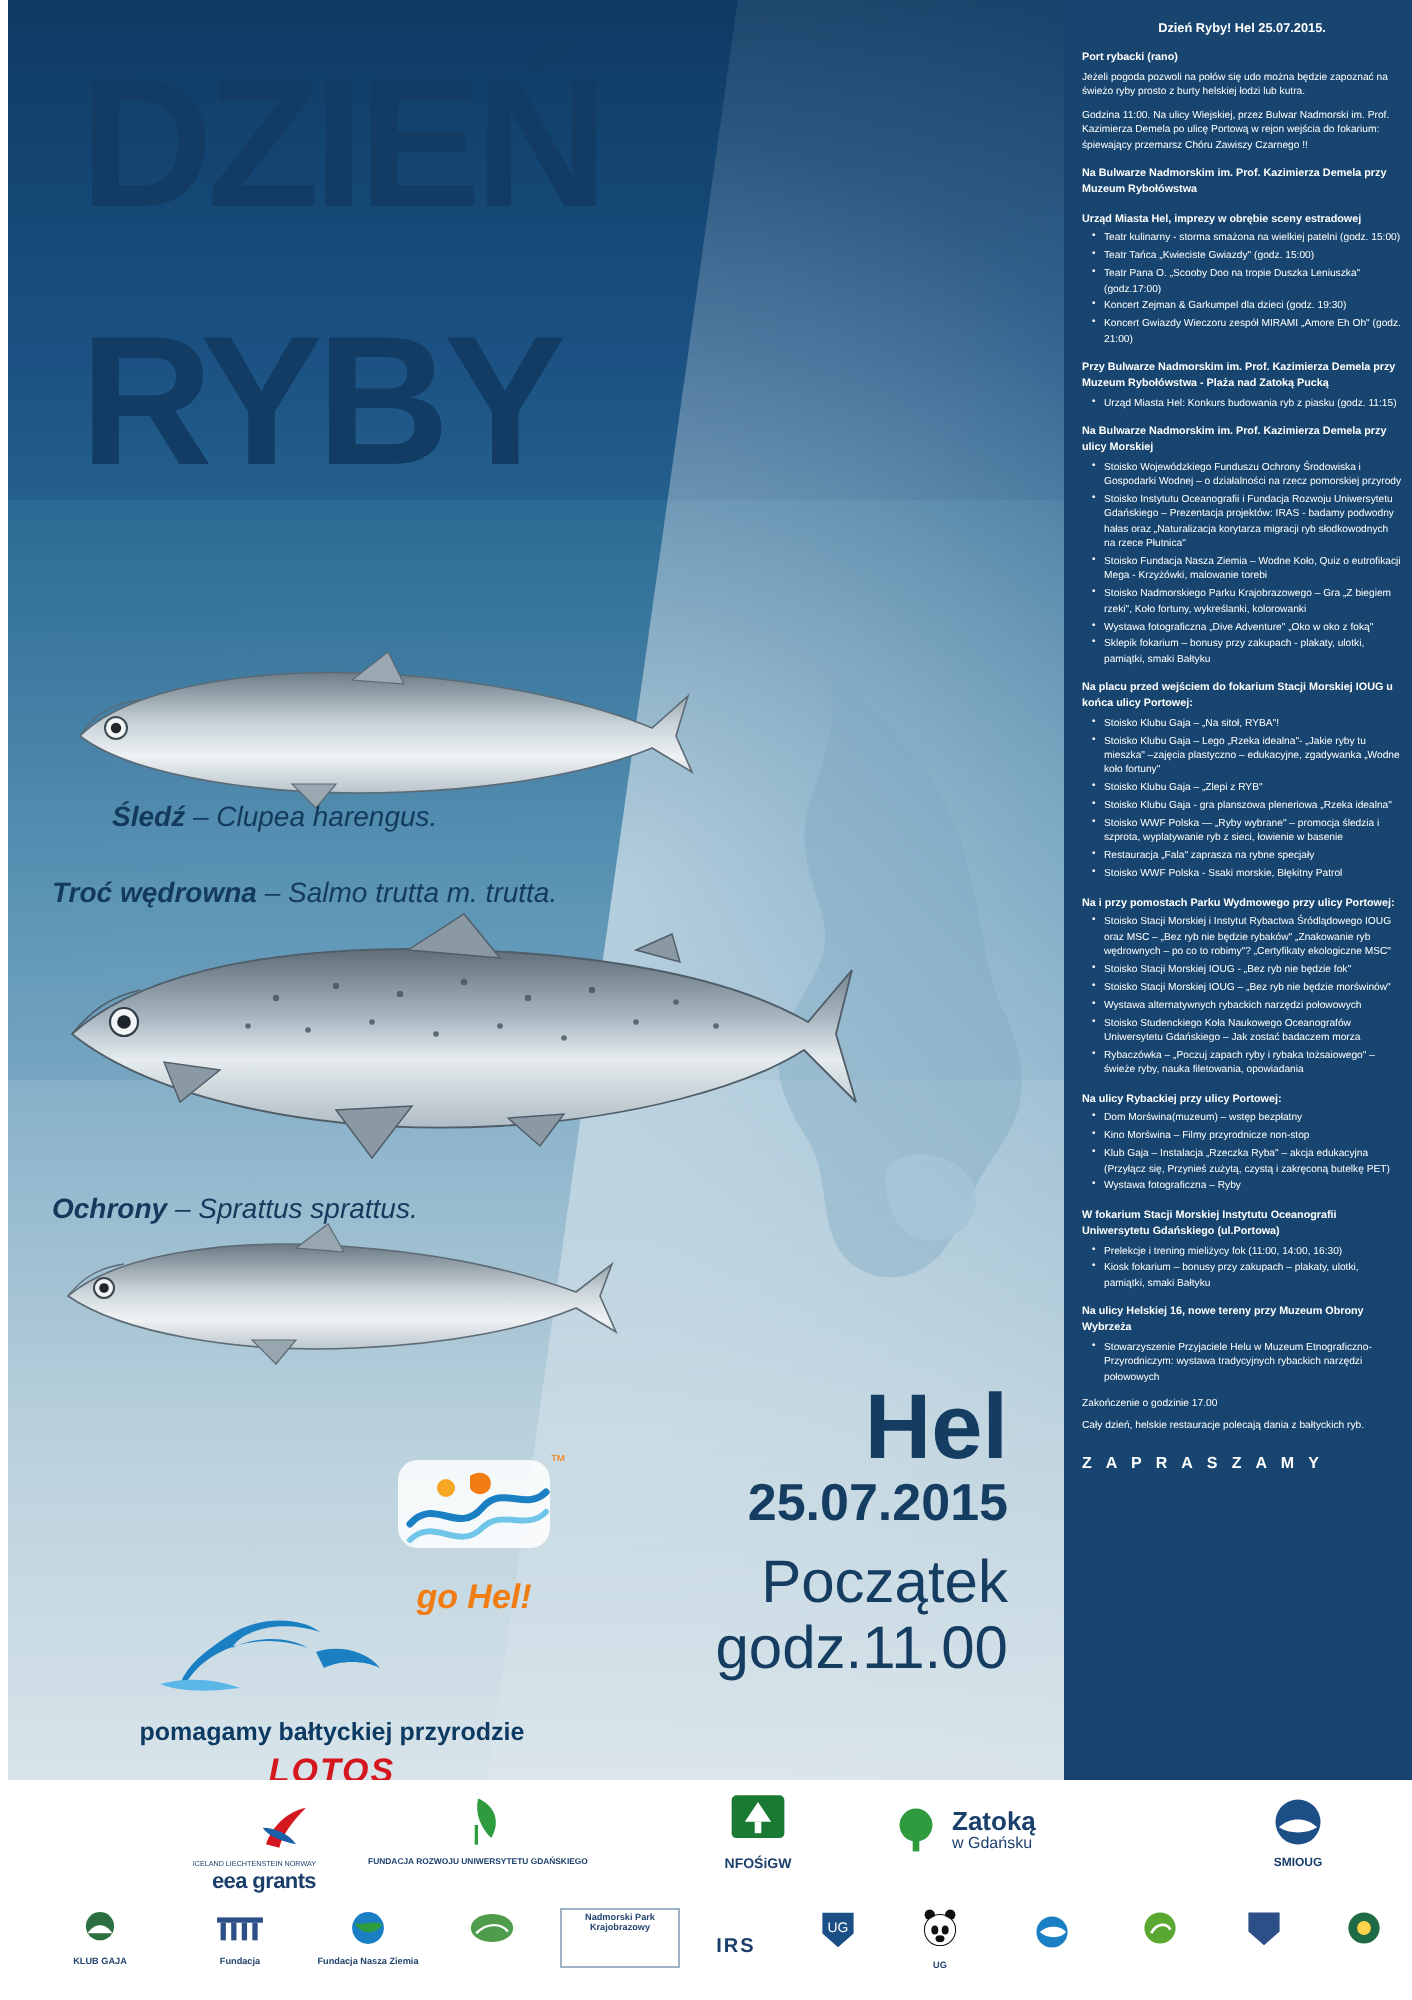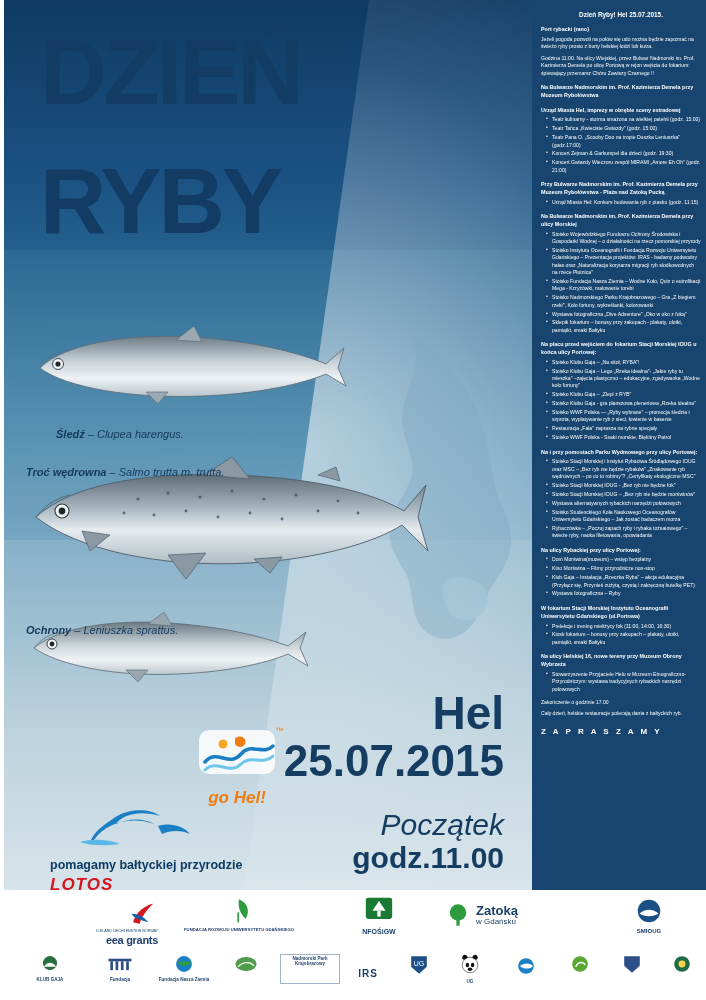--- a/index.html
+++ b/index.html
@@ -48,40 +48,40 @@
     position:absolute;left:36px;top:30px;width:470px;
     color:#123c63;
     font-weight:bold;
     letter-spacing:-3px;
     line-height:.92;
   }
   .title .l1{display:block;font-size:92px;}
   .title .l2{display:block;font-size:92px;margin-top:44px;}
   
   .fishcap{
-    position:absolute;color:#13395c;font-size:11px;font-style:italic;font-weight:bold;margin-top:28px;
+    position:absolute;color:#13395c;font-size:14px;font-style:italic;font-weight:bold;
   }
   .fishcap em{font-weight:normal;}
   .cap1{left:52px;top:400px;}
   .cap2{left:22px;top:438px;}
   .cap3{left:22px;top:596px;}
   
   .hel{
     position:absolute;right:28px;top:690px;text-align:right;color:#153d62;
   }
   .hel .city{font-size:46px;font-weight:bold;line-height:1;}
-  .hel .date{font-size:44px;font-weight:bold;line-height:1.05;margin-top:2px;}
-  .hel .start{font-size:30px;line-height:1.1;margin-top:24px;font-style:italic;}
-  .hel .hour{font-size:30px;font-weight:bold;line-height:1.1;}
+  .hel .date{font-size:26px;font-weight:bold;line-height:1.05;margin-top:2px;}
+  .hel .start{font-size:30px;line-height:1.1;margin-top:10px;}
+  .hel .hour{font-size:30px;font-weight:normal;line-height:1.1;}
   
   .gohel{position:absolute;left:185px;top:726px;width:96px;height:80px;text-align:center;}
   .gohel .txt{font-size:17px;font-weight:bold;color:#f07c12;font-style:italic;margin-top:2px;}
   .gohel .tm{font-size:8px;color:#f07c12;position:absolute;right:2px;top:0;}
   
-  .lotos{position:absolute;left:46px;top:806px;width:232px;text-align:left;}
+  .lotos{position:absolute;left:46px;top:806px;width:232px;text-align:center;}
   .lotos .slogan{font-size:12.5px;color:#0c3a62;font-weight:bold;margin-top:4px;}
   .lotos .brand{font-size:17px;color:#d4161f;font-weight:bold;letter-spacing:1px;margin-top:3px;font-style:italic;}
   
   .right{
     position:absolute;left:528px;top:0;width:178px;height:890px;
     background:#17456f;color:#ffffff;
     padding:8px 9px 12px 9px;
     box-sizing:border-box;
     font-size:5.1px;line-height:1.45;
   }
@@ -201,21 +201,21 @@
       </defs>
       <path d="M12,40 C38,18 98,10 160,16 C208,20 244,30 266,38 L284,24 L278,40 L286,58 L266,46
                C242,56 204,64 156,66 C96,69 38,58 12,40 Z" fill="url(#g3)" stroke="#5c6a74" stroke-width="0.8"></path>
       <path d="M126,16 L142,4 L150,18 Z" fill="#98a6b0" stroke="#5c6a74" stroke-width="0.6"></path>
       <path d="M104,62 L116,74 L126,62 Z" fill="#98a6b0" stroke="#5c6a74" stroke-width="0.6"></path>
       <ellipse cx="30" cy="36" rx="5" ry="5" fill="#f2f5f6" stroke="#3a454d" stroke-width="1"></ellipse>
       <circle cx="30" cy="36" r="2.4" fill="#1f262c"></circle>
       <path d="M12,40 C20,30 28,26 40,24" fill="none" stroke="#5c6a74" stroke-width="0.7"></path>
     </svg>
     <div class="fishcap cap3">
-      <span>Ochrony</span><em> – Leniuszka sprattus.</em>
+      <span>Ochrony</span><em> – Sprattus sprattus.</em>
     </div>
 
     <div class="gohel">
       <svg viewBox="0 0 96 56" style="width:96px;height:56px;">
         <rect x="10" y="4" width="76" height="44" rx="10" fill="#ffffff" opacity="0.85"></rect>
         <path d="M16,36 C28,22 40,42 52,28 C62,16 74,30 84,20" fill="none" stroke="#1b7fc4" stroke-width="3.5" stroke-linecap="round"></path>
         <path d="M16,44 C28,32 40,50 52,38 C62,28 74,40 84,30" fill="none" stroke="#6fc6e8" stroke-width="3" stroke-linecap="round"></path>
         <circle cx="34" cy="18" r="4.5" fill="#f5a623"></circle>
         <path d="M46,12 C52,8 58,12 56,18 C54,22 48,22 46,18 Z" fill="#f07c12"></path>
       </svg>

